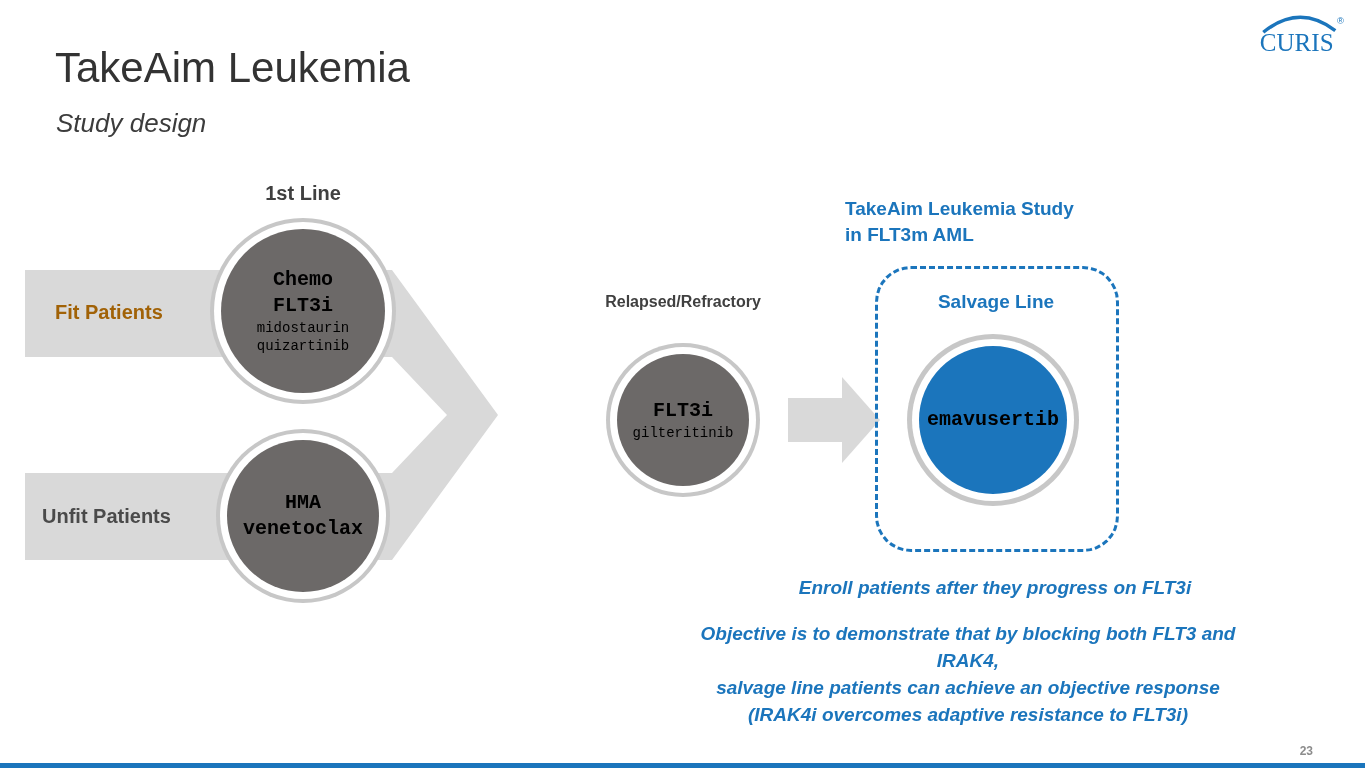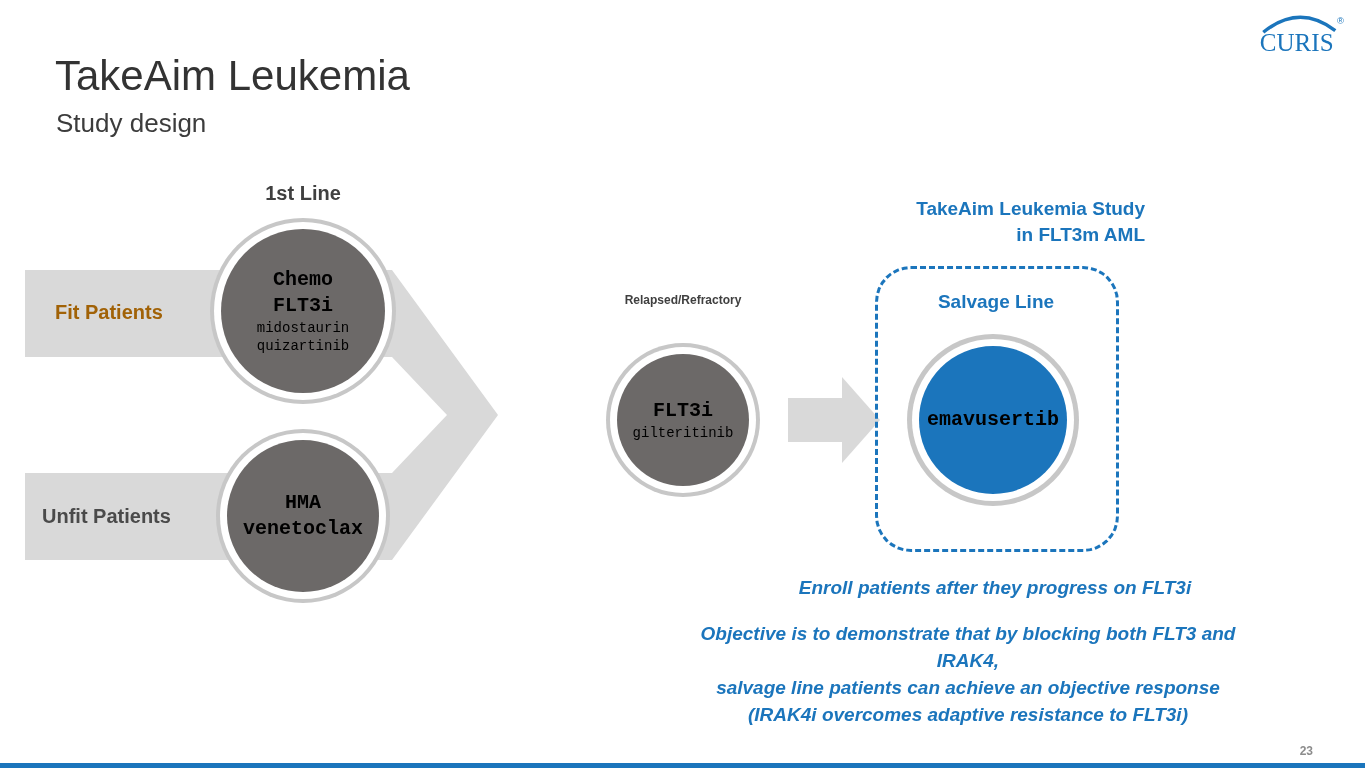--- a/index.html
+++ b/index.html
@@ -1,43 +1,43 @@
 <!DOCTYPE html>
 <html><head>
 <meta charset="utf-8">
 <style>
   html,body{margin:0;padding:0;background:#e8e8e8;}
   .slide{
     position:relative;width:1365px;height:768px;background:#ffffff;
     font-family:"Liberation Sans",sans-serif;overflow:hidden;margin:0 auto;
   }
   .bg{position:absolute;left:0;top:0;}
-  .title{position:absolute;left:55px;top:52px;font-size:42px;color:#333333;font-weight:400;margin:0;}
-  .subtitle{position:absolute;left:56px;top:108px;font-size:26px;color:#3c3c3c;}
+  .title{position:absolute;left:55px;top:44px;font-size:42px;color:#333333;font-weight:400;margin:0;}
+  .subtitle{position:absolute;left:56px;top:108px;font-size:26px;font-style:italic;color:#3c3c3c;}
   .logo{position:absolute;right:16px;top:10px;width:96px;}
   .label{position:absolute;font-weight:bold;color:#404040;}
   .first-line-label{left:221px;top:182px;width:164px;text-align:center;font-size:20px;}
-  .relapsed-label{left:548px;top:293px;width:270px;text-align:center;font-size:12px;}
+  .relapsed-label{left:548px;top:293px;width:270px;text-align:center;font-size:16px;}
   .fit-label{left:55px;top:301px;font-size:20px;color:#a16207;}
   .unfit-label{left:42px;top:505px;font-size:20px;color:#4a4a4a;}
   .circle{
     position:absolute;border-radius:50%;background:#6c6968;color:#000000;
     display:flex;flex-direction:column;align-items:center;justify-content:center;
     text-align:center;box-shadow:0 0 0 7px #ffffff,0 0 0 11px #c7c7c7;font-family:Liberation Mono, monospace;
   }
   .circle .big{font-size:20px;font-weight:bold;line-height:26px;}
   .circle .small{font-size:14px;line-height:18px;}
   .circle-chemo{left:221px;top:229px;width:164px;height:164px;}
   .circle-hma{left:227px;top:440px;width:152px;height:152px;}
   .circle-flt3i{left:617px;top:354px;width:132px;height:132px;}
   .circle-emav{left:919px;top:346px;width:148px;height:148px;background:#1b75bc;
     box-shadow:0 0 0 7px #ffffff,0 0 0 12px #c7c7c7;}
   .dashed-box{position:absolute;left:875px;top:266px;width:238px;height:280px;
     border:3px dashed #1b75bc;border-radius:36px;}
-  .study-header{position:absolute;left:845px;top:196px;width:300px;text-align:right;
+  .study-header{position:absolute;left:845px;top:196px;width:300px;text-align:left;
     color:#1b75bc;font-weight:bold;font-size:19px;line-height:26px;}
   .salvage{position:absolute;left:877px;top:291px;width:238px;text-align:center;
     color:#1b75bc;font-weight:bold;font-size:19px;}
   .enroll{position:absolute;left:765px;top:577px;width:460px;text-align:center;
     color:#1b75bc;font-weight:bold;font-style:italic;font-size:19px;}
   .objective{position:absolute;left:690px;top:620px;width:556px;text-align:center;
     color:#1b75bc;font-style:italic;font-size:19px;line-height:27px;font-weight:bold;}
   .page-number{position:absolute;right:52px;bottom:10px;color:#8c8c8c;font-size:12px;font-weight:bold;}
   .bottom-bar{position:absolute;left:0;bottom:0;width:100%;height:5px;background:#1b75bc;}
 </style>

